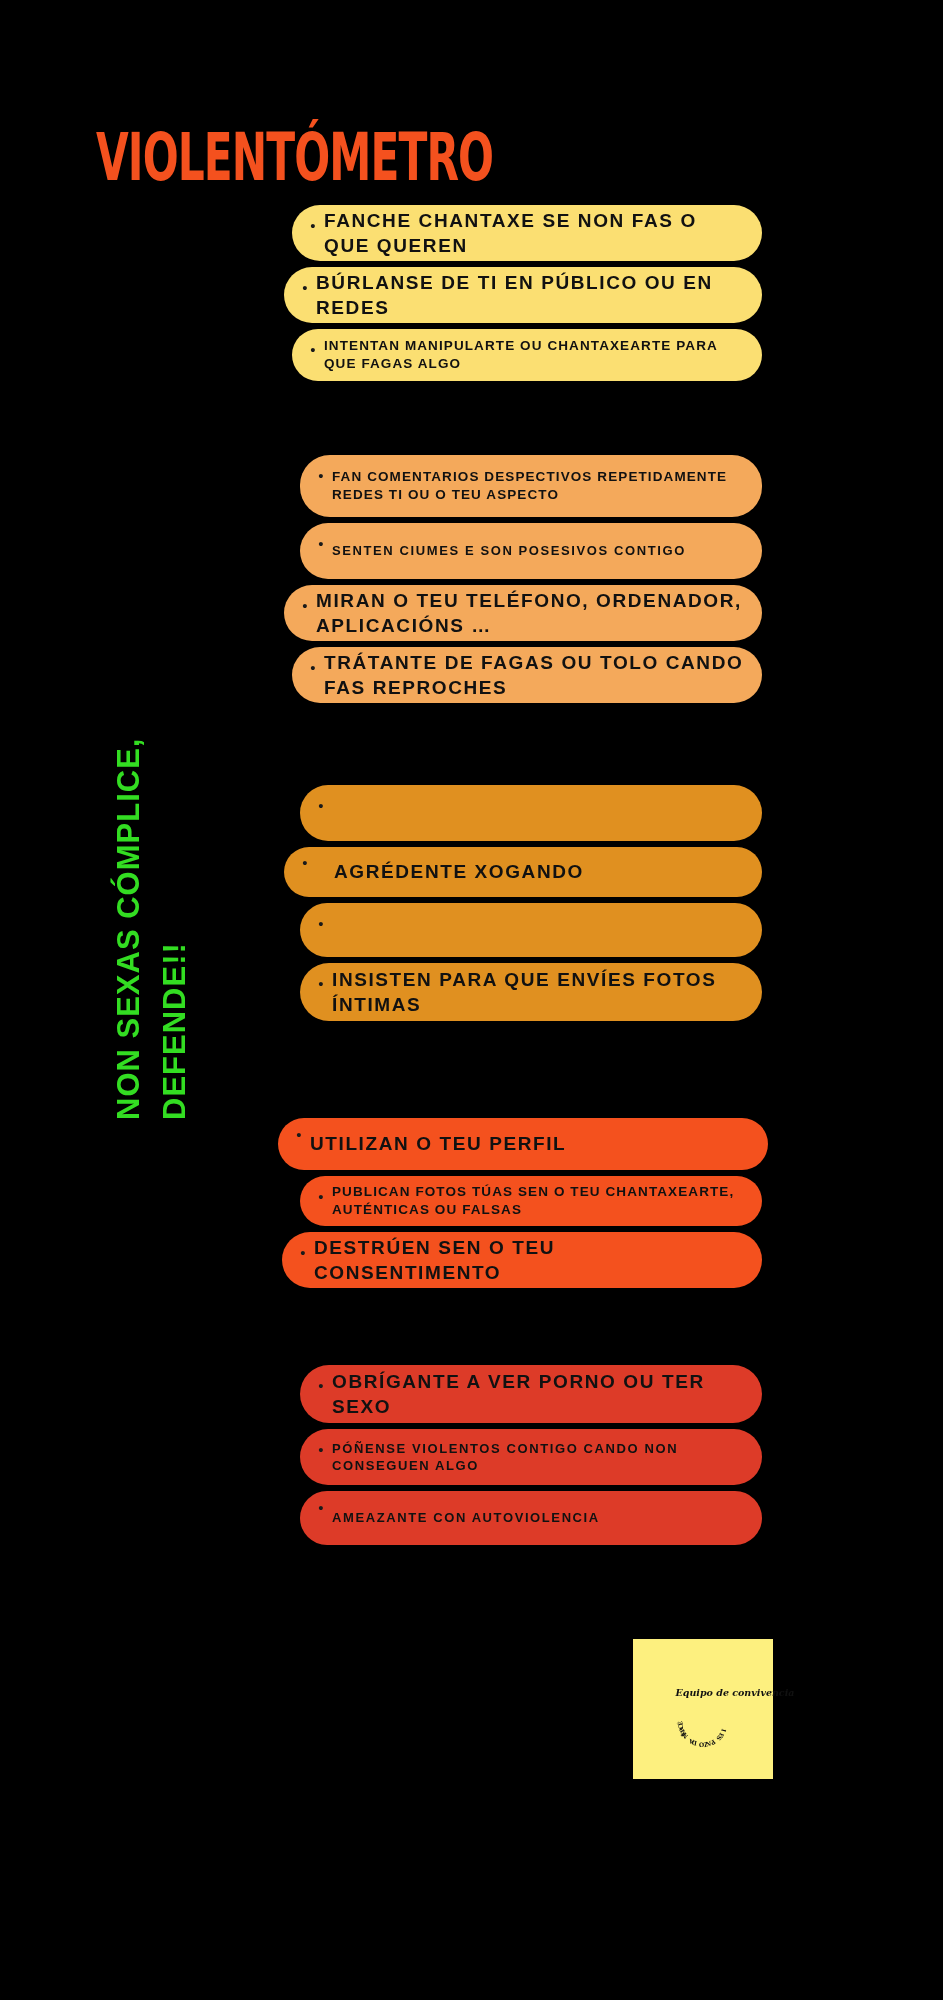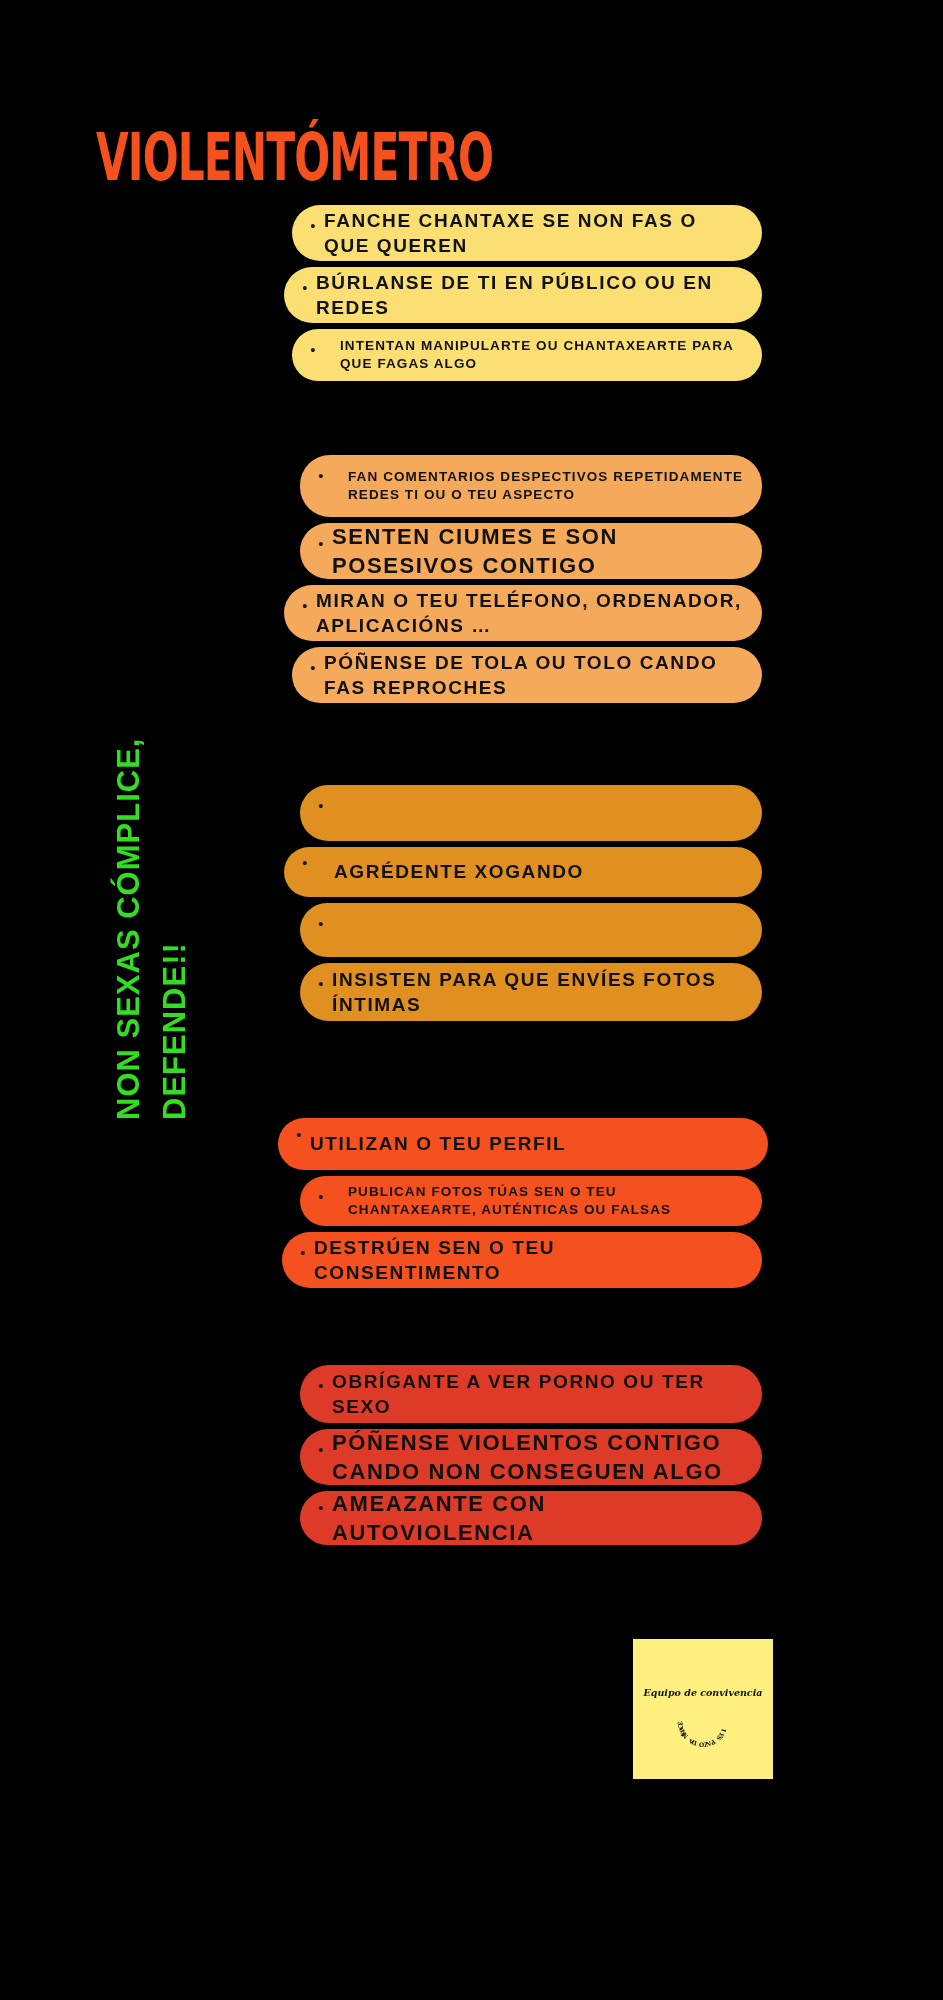--- a/index.html
+++ b/index.html
@@ -86,22 +86,22 @@
     margin-top: 7px;
   }
   .bar .txt {
     flex: 1 1 auto;
     color: #111111;
     font-weight: bold;
     letter-spacing: 1.6px;
     line-height: 1.32;
   }
   .s-lg .txt { font-size: 19px; }
-  .s-md .txt { font-size: 22px; }
-  .s-xs .txt { font-size: 13.5px; letter-spacing: 1.1px; margin-left: 16px; }
+  .s-md .txt { font-size: 13px; }
+  .s-xs .txt { font-size: 13.5px; letter-spacing: 1.1px; }
 
   
   .w-full { width: 490px; margin-left: 0; }
   .w-a { width: 470px; margin-left: 14px; }
   .w-b { width: 478px; margin-left: 6px; }
   .w-c { width: 462px; margin-left: 22px; }
   .w-d { width: 480px; margin-left: 4px; }
 
   
   #stamp {
@@ -116,20 +116,21 @@
     position: absolute;
     top: 48px;
     left: 0;
     width: 100%;
     text-align: center;
     font-family: "DejaVu Serif", serif;
     font-style: italic;
     font-weight: bold;
     font-size: 9.5px;
     color: #111;
+    padding-left: 32px;
   }
   #stamp .stamp-arc {
     position: absolute;
     top: 63px;
     left: 0;
     width: 100%;
     height: 40px;
   }
   #stamp .stamp-arc span {
     position: absolute;
@@ -177,21 +178,21 @@
     <div class="bar w-c s-md" style="background:#f4a95b; height:56px;">
       <span class="bullet">•</span>
       <span class="txt">SENTEN CIUMES E SON POSESIVOS CONTIGO</span>
     </div>
     <div class="bar w-b s-lg" style="background:#f4a95b; height:56px;">
       <span class="bullet">•</span>
       <span class="txt">MIRAN O TEU TELÉFONO, ORDENADOR, APLICACIÓNS …</span>
     </div>
     <div class="bar w-a s-lg" style="background:#f4a95b; height:56px;">
       <span class="bullet">•</span>
-      <span class="txt">PÓÑENSE DE TOLA OU TOLO CANDO  FAS REPROCHES</span>
+      <span class="txt">TRÁTANTE DE FAGAS OU TOLO CANDO  FAS REPROCHES</span>
     </div>
   </div>
 
   <div class="group" style="top:785px;">
     <div class="bar w-c s-lg" style="background:#e09020; height:56px;">
       <span class="bullet">•</span>
     </div>
     <div class="bar w-b s-lg" style="background:#e09020; height:50px;">
       <span class="bullet" style="margin-top:2px;">•</span>
       <span class="txt" style="padding-left:18px;">AGRÉDENTE XOGANDO</span>

